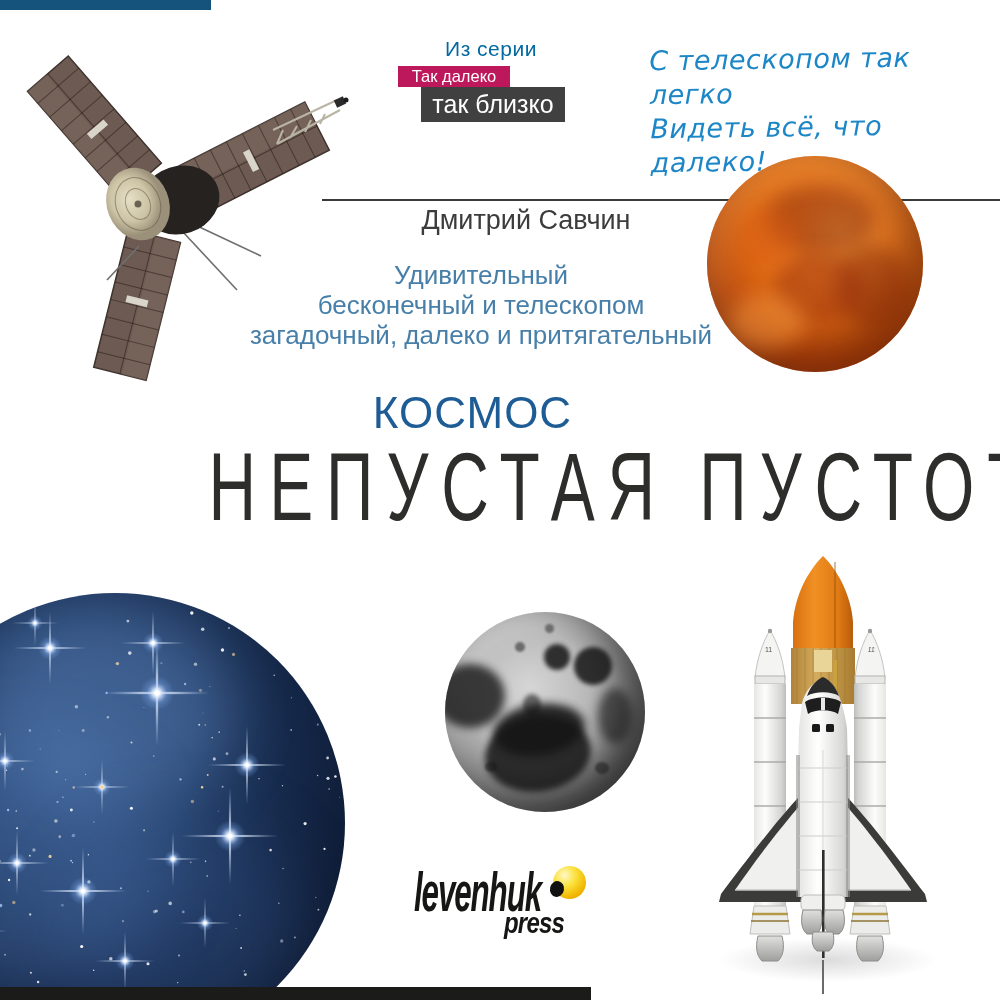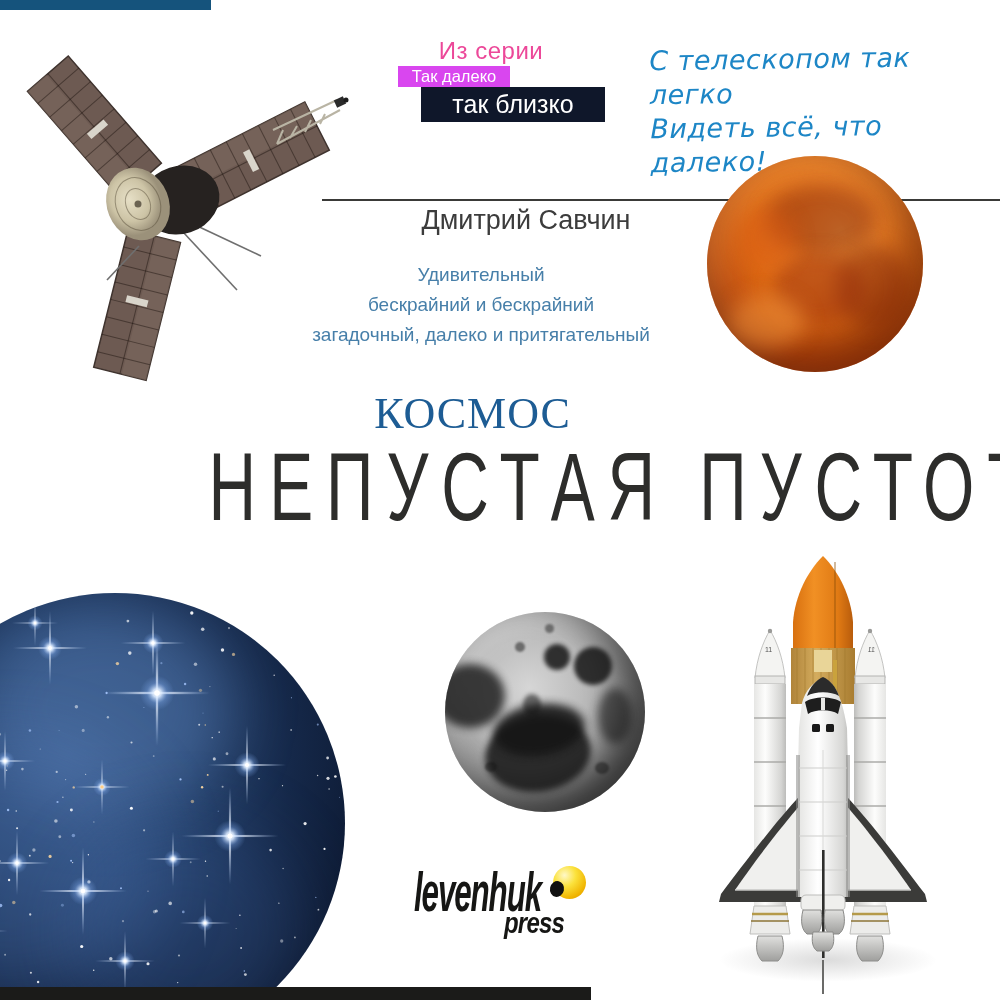--- a/index.html
+++ b/index.html
@@ -8,24 +8,24 @@
     background:#ffffff;overflow:hidden;
     font-family:"Liberation Sans","DejaVu Sans",sans-serif;
   }
   .abs{position:absolute;}
 
   
   .top-bar{left:0;top:0;width:211px;height:10px;background:#15537c;}
 
   
   .series-kicker{left:391px;top:37px;width:200px;text-align:center;
-    font-size:24px;color:#ec4899;letter-spacing:.5px;}
-  .series-box1{left:398px;top:66px;width:112px;height:21px;background:#d946ef;
+    font-size:21px;color:#0369a1;letter-spacing:.5px;}
+  .series-box1{left:398px;top:66px;width:112px;height:21px;background:#be185d;
     color:#fff;font-size:16.5px;line-height:21px;text-align:center;}
-  .series-box2{left:421px;top:87px;width:184px;height:35px;background:#0f172a;
+  .series-box2{left:421px;top:87px;width:144px;height:35px;background:#404040;
     color:#fff;font-size:25px;line-height:34px;text-align:center;}
 
   
   .tagline{left:650px;top:42px;width:330px;color:#1d86c6;
     font-size:27px;line-height:34px;font-style:italic;letter-spacing:.5px;
     transform:rotate(-.8deg);font-family:"DejaVu Sans",sans-serif;}
 
   
   .author-1{left:0;top:167px;width:956px;text-align:center;font-size:27px;color:#3c3c3c;}
   .author-2{left:0;top:205px;width:956px;text-align:center;font-size:27px;color:#3c3c3c;margin-left:48px;}
@@ -38,25 +38,25 @@
     overflow:hidden;}
   .blood-moon .patch{position:absolute;border-radius:50%;}
   .bm-p1{left:58px;top:28px;width:112px;height:72px;background:#8a2a0a;opacity:.55;filter:blur(10px);}
   .bm-p2{left:128px;top:88px;width:74px;height:84px;background:#7d2408;opacity:.5;filter:blur(10px);}
   .bm-p3{left:66px;top:96px;width:92px;height:72px;background:#962e0c;opacity:.5;filter:blur(9px);}
   .bm-p4{left:22px;top:138px;width:76px;height:54px;background:#f59a40;opacity:.5;filter:blur(10px);}
   .bm-p5{left:30px;top:52px;width:60px;height:60px;background:#d85c14;opacity:.5;filter:blur(9px);}
 
   
   .subtitle{left:0;top:260px;width:962px;text-align:center;
-    font-size:19px;line-height:30px;color:#477fa9;}
+    font-size:26px;line-height:30px;color:#477fa9;}
 
   
   .title-kicker{left:0;top:388px;width:945px;text-align:center;
-    font-size:44px;letter-spacing:1px;color:#1d5c94;font-family:Liberation Serif, serif;}
+    font-size:44px;letter-spacing:1px;color:#1d5c94;}
   .book-title{left:0;top:438px;width:1000px;text-align:center;white-space:nowrap;}
   .book-title span{display:inline-block;font-size:97px;line-height:1;
     letter-spacing:19px;color:#2d2d2b;transform:scaleX(.68);transform-origin:center;}
 
   
   .pleiades{left:-115px;top:593px;width:460px;height:460px;border-radius:50%;overflow:hidden;z-index:1;
     background:radial-gradient(circle at 40% 35%, #31507e 0%, #24406a 30%, #152849 55%, #0c1830 78%, #070f20 100%);}
   .pleiades .wisp{position:absolute;border-radius:50%;}
   .pl-w1{left:90px;top:10px;width:260px;height:210px;background:rgba(108,152,214,.33);filter:blur(30px);}
   .pl-w2{left:-30px;top:150px;width:300px;height:260px;background:rgba(86,126,190,.30);filter:blur(35px);}
@@ -172,21 +172,21 @@
   <div class="abs blood-moon">
     <div class="patch bm-p1"></div>
     <div class="patch bm-p2"></div>
     <div class="patch bm-p3"></div>
     <div class="patch bm-p4"></div>
     <div class="patch bm-p5"></div>
   </div>
 
   <div class="abs subtitle">
     <div>Удивительный</div>
-    <div>бескрайний и бескрайний</div>
+    <div>бесконечный и телескопом</div>
     <div>загадочный, далеко и притягательный</div>
   </div>
 
   <div class="abs title-kicker">КОСМОС</div>
   <div class="abs book-title">
     <span>НЕПУСТАЯ ПУСТОТА</span>
   </div>
 
   <div class="abs pleiades">
     <div class="wisp pl-w1"></div>

